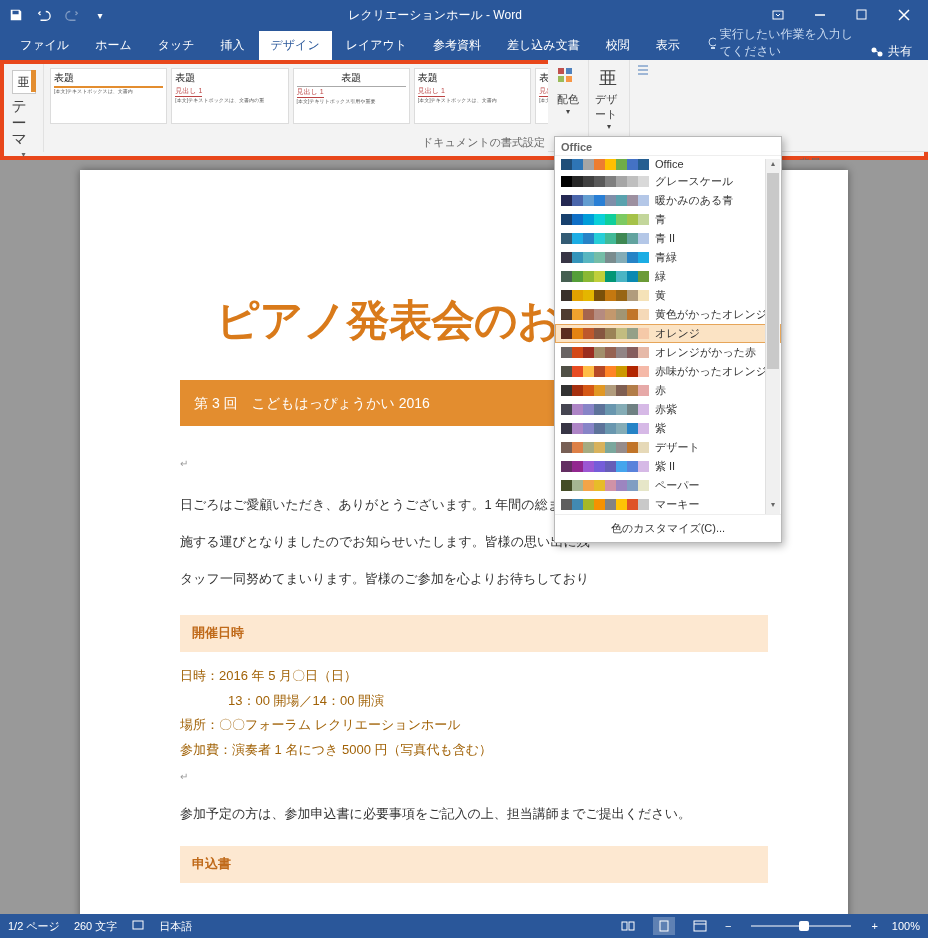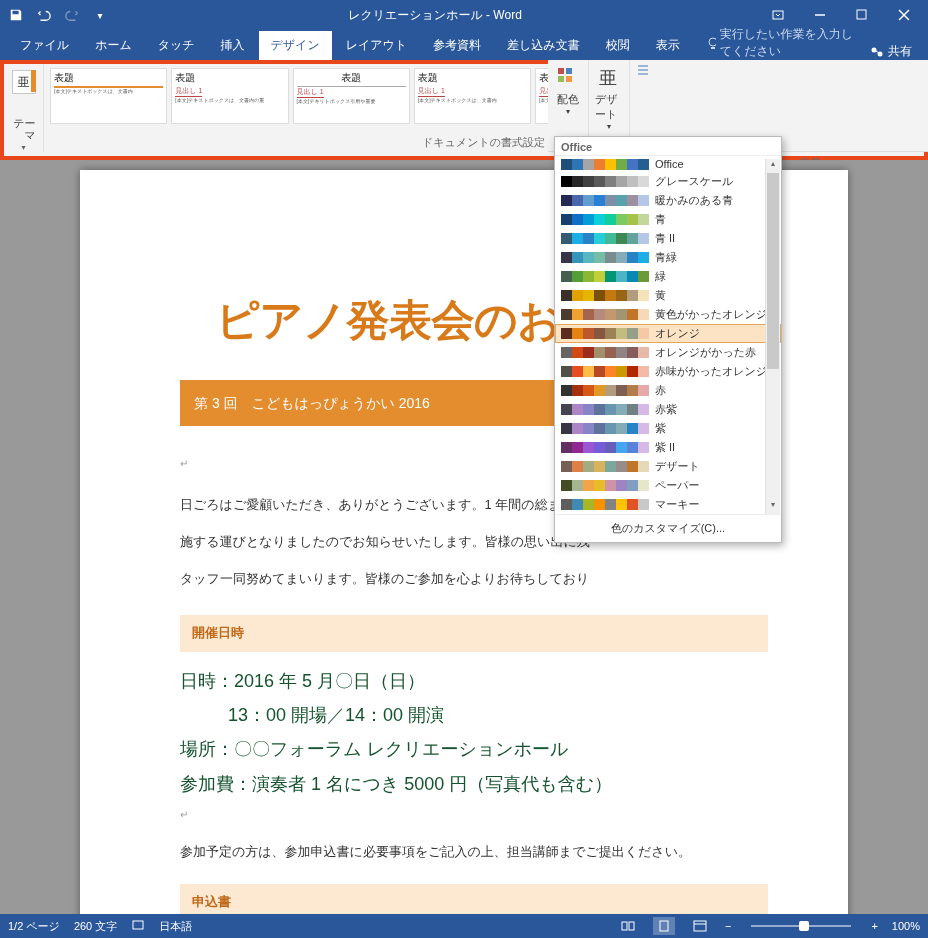--- a/index.html
+++ b/index.html
@@ -32,31 +32,31 @@
 .ribbon .gallery .card .ct { font-size: 10px; color: #222; margin-bottom: 1px; }
 .ribbon .gallery .card .csub { font-size: 7px; color: #b44; border-bottom:1px solid #b44; margin-bottom:1px; display:inline-block;}
 .ribbon .gallery .card .cbody { font-size: 5px; color: #555; line-height: 1.1; }
 .ribbon .gallery .scroll { width: 16px; display:flex; flex-direction:column; }
 .ribbon .gallery .scroll .sbtn{ flex:1; border:1px solid #dcdcdc; background:#f7f7f7; display:flex;align-items:center;justify-content:center; font-size:8px; cursor:pointer;}
 .ribbon .gallery-label { position: absolute; bottom: 2px; left: 0; right: 0; text-align: center; font-size: 11px; color: #666; }
 
 .ribbon .grp { border-right: 1px solid #e1e1e1; height: 88px; padding: 4px 4px 0; display: flex; flex-direction: column; align-items: center; gap: 2px; position: relative; }
 .ribbon .grp.small { min-width: 36px; }
 .ribbon .grp .big { display:flex; flex-direction:column; align-items:center; gap:2px; cursor:pointer; padding:2px 4px; }
-.ribbon .grp .label { font-size: 11px; color:#444; text-align:right; line-height:1.1;margin-top:19px; }
+.ribbon .grp .label { font-size: 15px; color:#444; text-align:left; line-height:1.1; }
 .ribbon .grp .dd { font-size: 8px; color:#666; }
 
 .doc-area { position: absolute; top: 160px; left: 0; right: 0; bottom: 24px; background: #999; overflow: hidden; }
 .page { position: absolute; left: 80px; top: 10px; width: 768px; min-height: 1000px; background: #fff; box-shadow: 0 0 8px rgba(0,0,0,0.4); padding: 110px 80px 40px 100px; font-size: 13px; color: #333; line-height: 1.9; }
 
 .page h1 { font-size: 43px; font-weight: bold; color: #d97a1a; letter-spacing: -0.5px; margin-bottom: 18px; margin-left: 36px; }
 .page .bar1 { background: #e38d2f; color: #fff; padding: 10px 14px; font-size: 14px; margin-bottom: 28px; }
 .page p { margin-bottom: 12px; }
 .page .bar2 { background: #fde8d1; color: #c06a1a; padding: 6px 12px; font-size: 13px; margin: 16px 0 12px; font-weight: bold; }
-.page .line { color: #14532d; font-size: 18px; margin: 0 0;}
+.page .line { color: #a16207; font-size: 13px; margin: 0 0;}
 .page .black { color:#333; }
 
 .statusbar { position: absolute; bottom: 0; left: 0; right: 0; height: 24px; background: #2a579a; color: #fff; font-size: 11px; display: flex; align-items: center; padding: 0 8px; gap: 14px; }
 .statusbar .spacer { flex: 1; }
 .statusbar .vbtn { width: 22px; height: 18px; display:flex;align-items:center;justify-content:center; cursor:pointer;}
 .statusbar .vbtn.active { background: rgba(255,255,255,0.25); }
 .statusbar .slider { width: 100px; height: 2px; background: rgba(255,255,255,0.5); position:relative; margin:0 6px;}
 .statusbar .slider .thumb{position:absolute;left:48%;top:-4px;width:10px;height:10px;background:#fff;border-radius:2px;}
 
 .popup { position: absolute; top: 136px; left: 554px; width: 228px; background: #fff; border: 1px solid #b9b9b9; box-shadow: 2px 3px 8px rgba(0,0,0,0.3); font-size: 11px; z-index: 50; }
@@ -438,43 +438,43 @@
           <span style="background: rgb(93, 115, 154);"></span>
           <span style="background: rgb(105, 151, 175);"></span>
           <span style="background: rgb(132, 172, 182);"></span>
           <span style="background: rgb(38, 131, 198);"></span>
           <span style="background: rgb(214, 185, 230);"></span>
         </div>
         <div class="rowlabel">紫</div>
       </div>
       <div class="row">
         <div class="swatches">
+          <span style="background: rgb(119, 95, 85);"></span>
+          <span style="background: rgb(221, 128, 71);"></span>
+          <span style="background: rgb(165, 171, 129);"></span>
+          <span style="background: rgb(216, 178, 92);"></span>
+          <span style="background: rgb(123, 167, 157);"></span>
+          <span style="background: rgb(150, 140, 140);"></span>
+          <span style="background: rgb(193, 117, 41);"></span>
+          <span style="background: rgb(230, 217, 184);"></span>
+        </div>
+        <div class="rowlabel">デザート</div>
+      </div>
+      <div class="row">
+        <div class="swatches">
           <span style="background: rgb(99, 46, 98);"></span>
           <span style="background: rgb(146, 39, 143);"></span>
           <span style="background: rgb(155, 87, 211);"></span>
           <span style="background: rgb(117, 93, 217);"></span>
           <span style="background: rgb(102, 94, 184);"></span>
           <span style="background: rgb(69, 165, 237);"></span>
           <span style="background: rgb(89, 130, 219);"></span>
           <span style="background: rgb(214, 185, 230);"></span>
         </div>
         <div class="rowlabel">紫 II</div>
-      </div>
-      <div class="row">
-        <div class="swatches">
-          <span style="background: rgb(119, 95, 85);"></span>
-          <span style="background: rgb(221, 128, 71);"></span>
-          <span style="background: rgb(165, 171, 129);"></span>
-          <span style="background: rgb(216, 178, 92);"></span>
-          <span style="background: rgb(123, 167, 157);"></span>
-          <span style="background: rgb(150, 140, 140);"></span>
-          <span style="background: rgb(193, 117, 41);"></span>
-          <span style="background: rgb(230, 217, 184);"></span>
-        </div>
-        <div class="rowlabel">デザート</div>
       </div>
       <div class="row">
         <div class="swatches">
           <span style="background: rgb(68, 77, 38);"></span>
           <span style="background: rgb(165, 181, 146);"></span>
           <span style="background: rgb(243, 164, 71);"></span>
           <span style="background: rgb(231, 188, 41);"></span>
           <span style="background: rgb(208, 146, 167);"></span>
           <span style="background: rgb(156, 133, 192);"></span>
           <span style="background: rgb(128, 158, 194);"></span>

